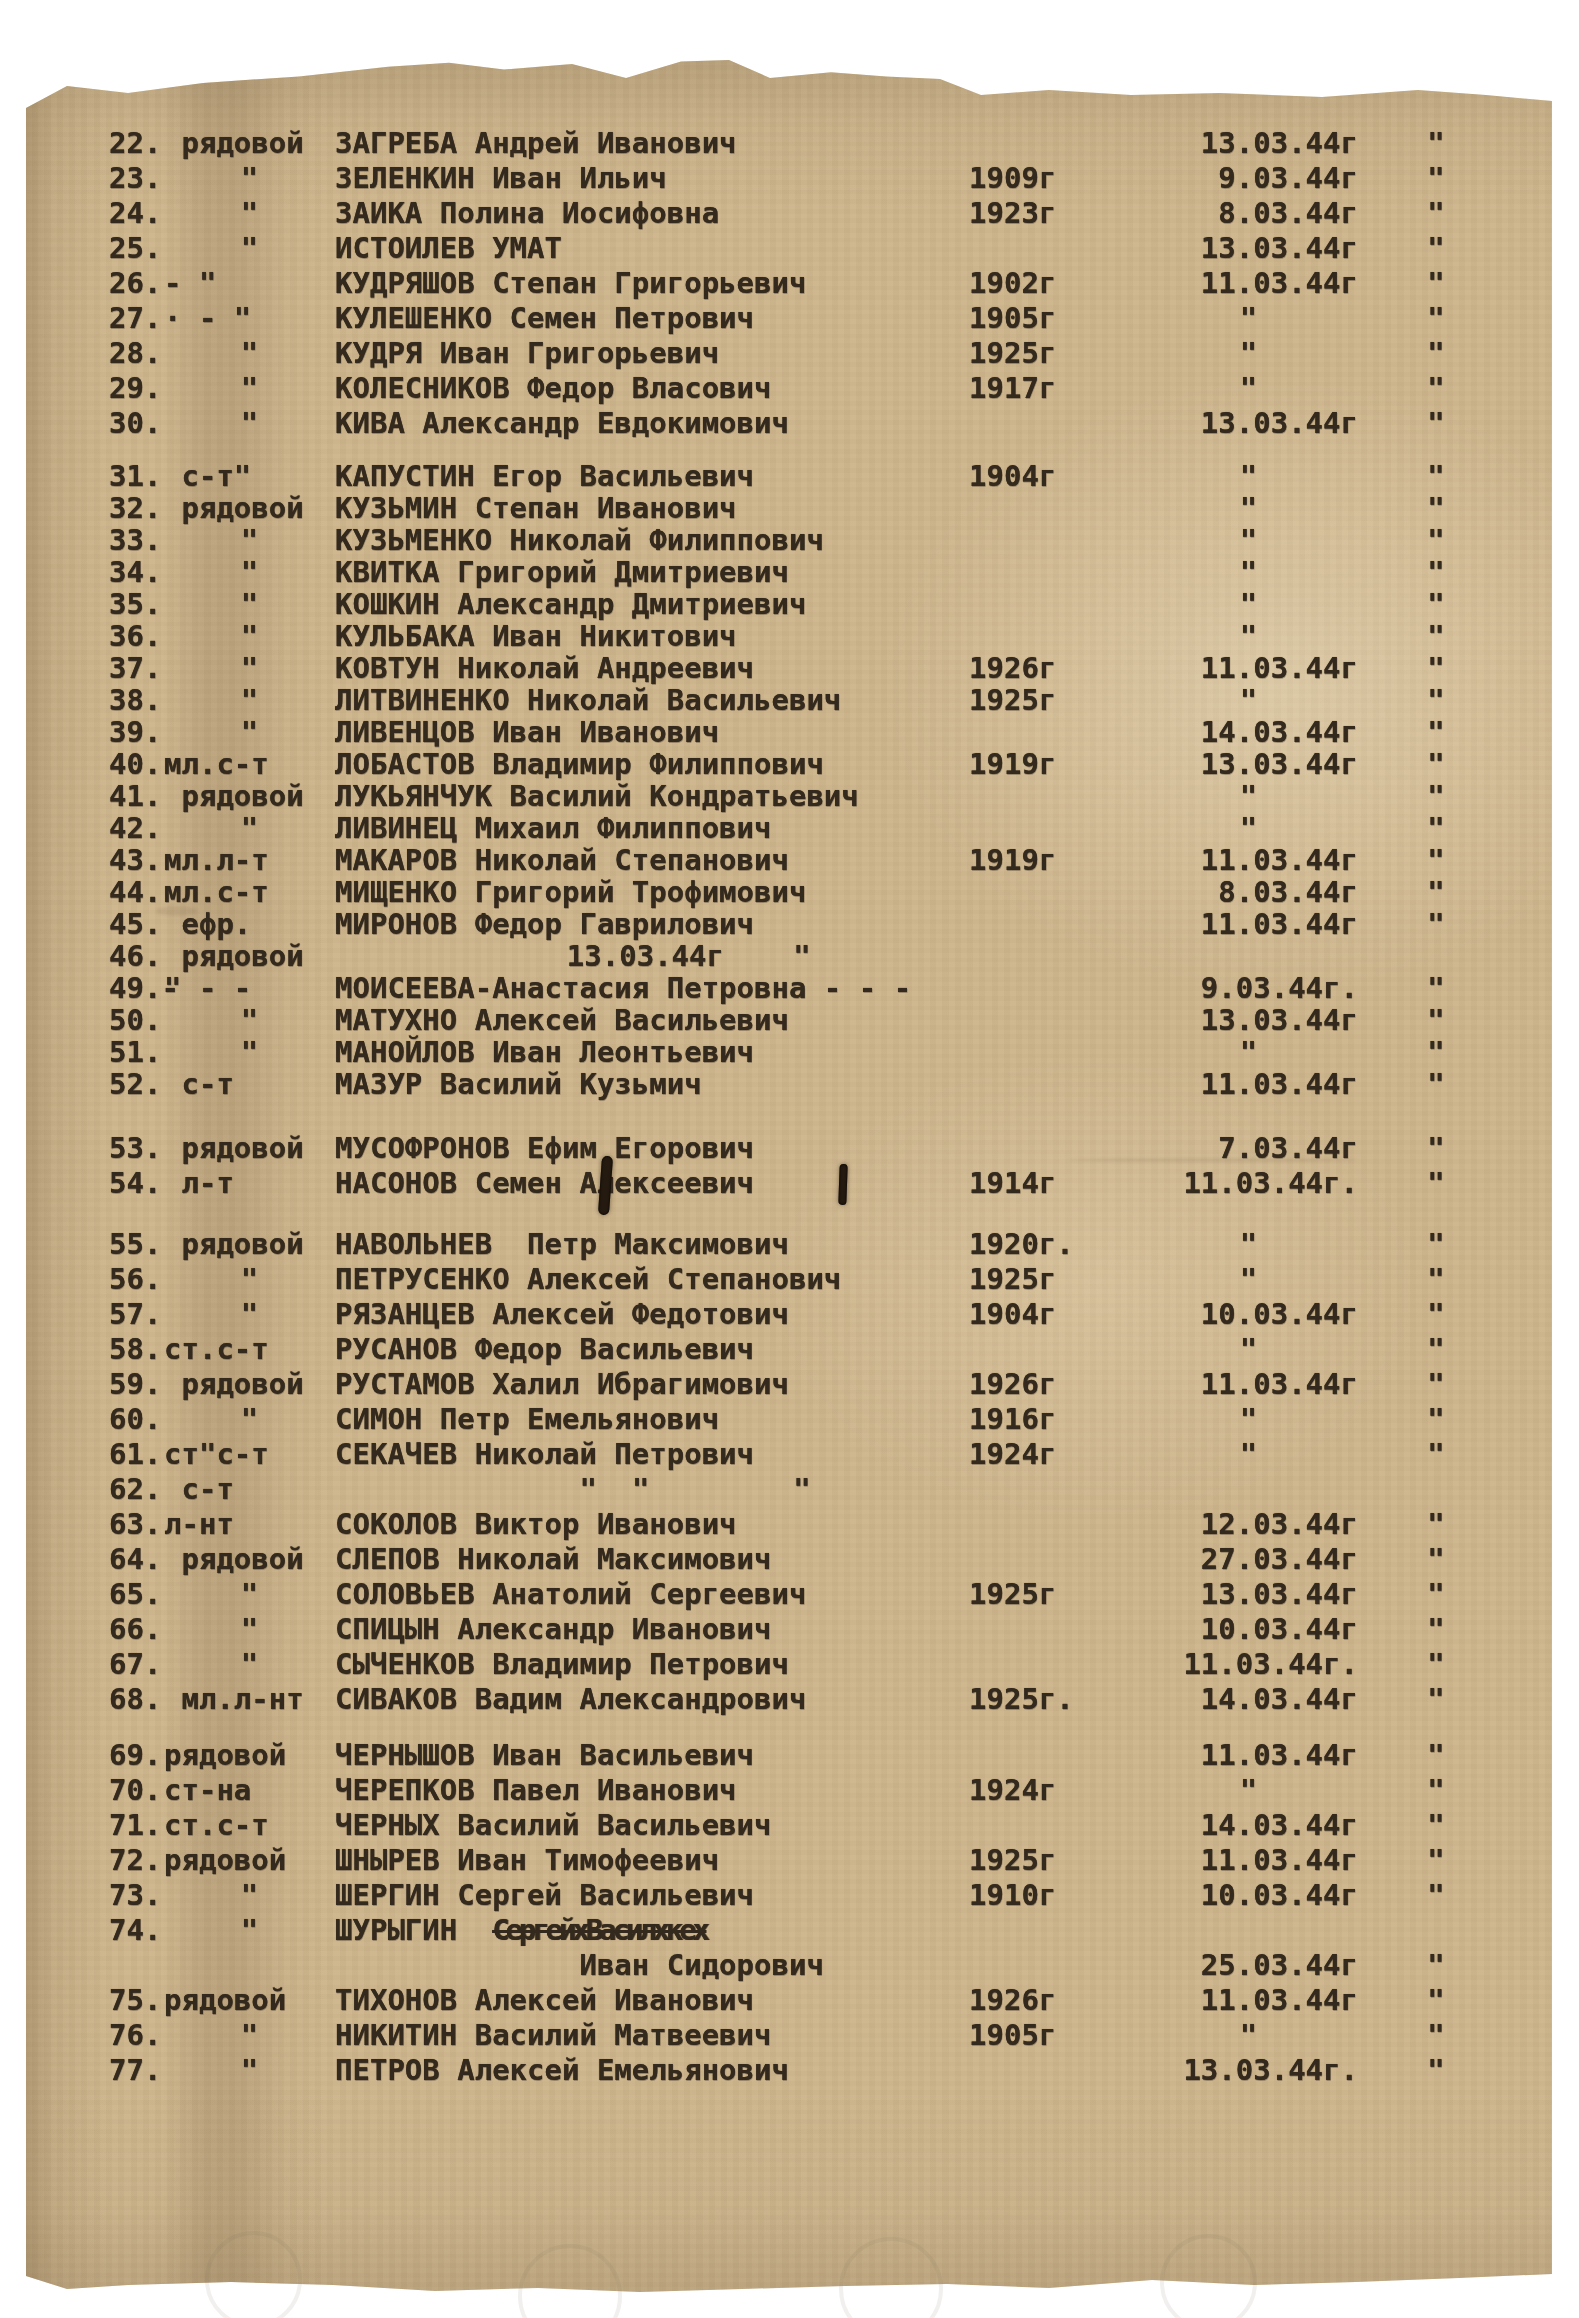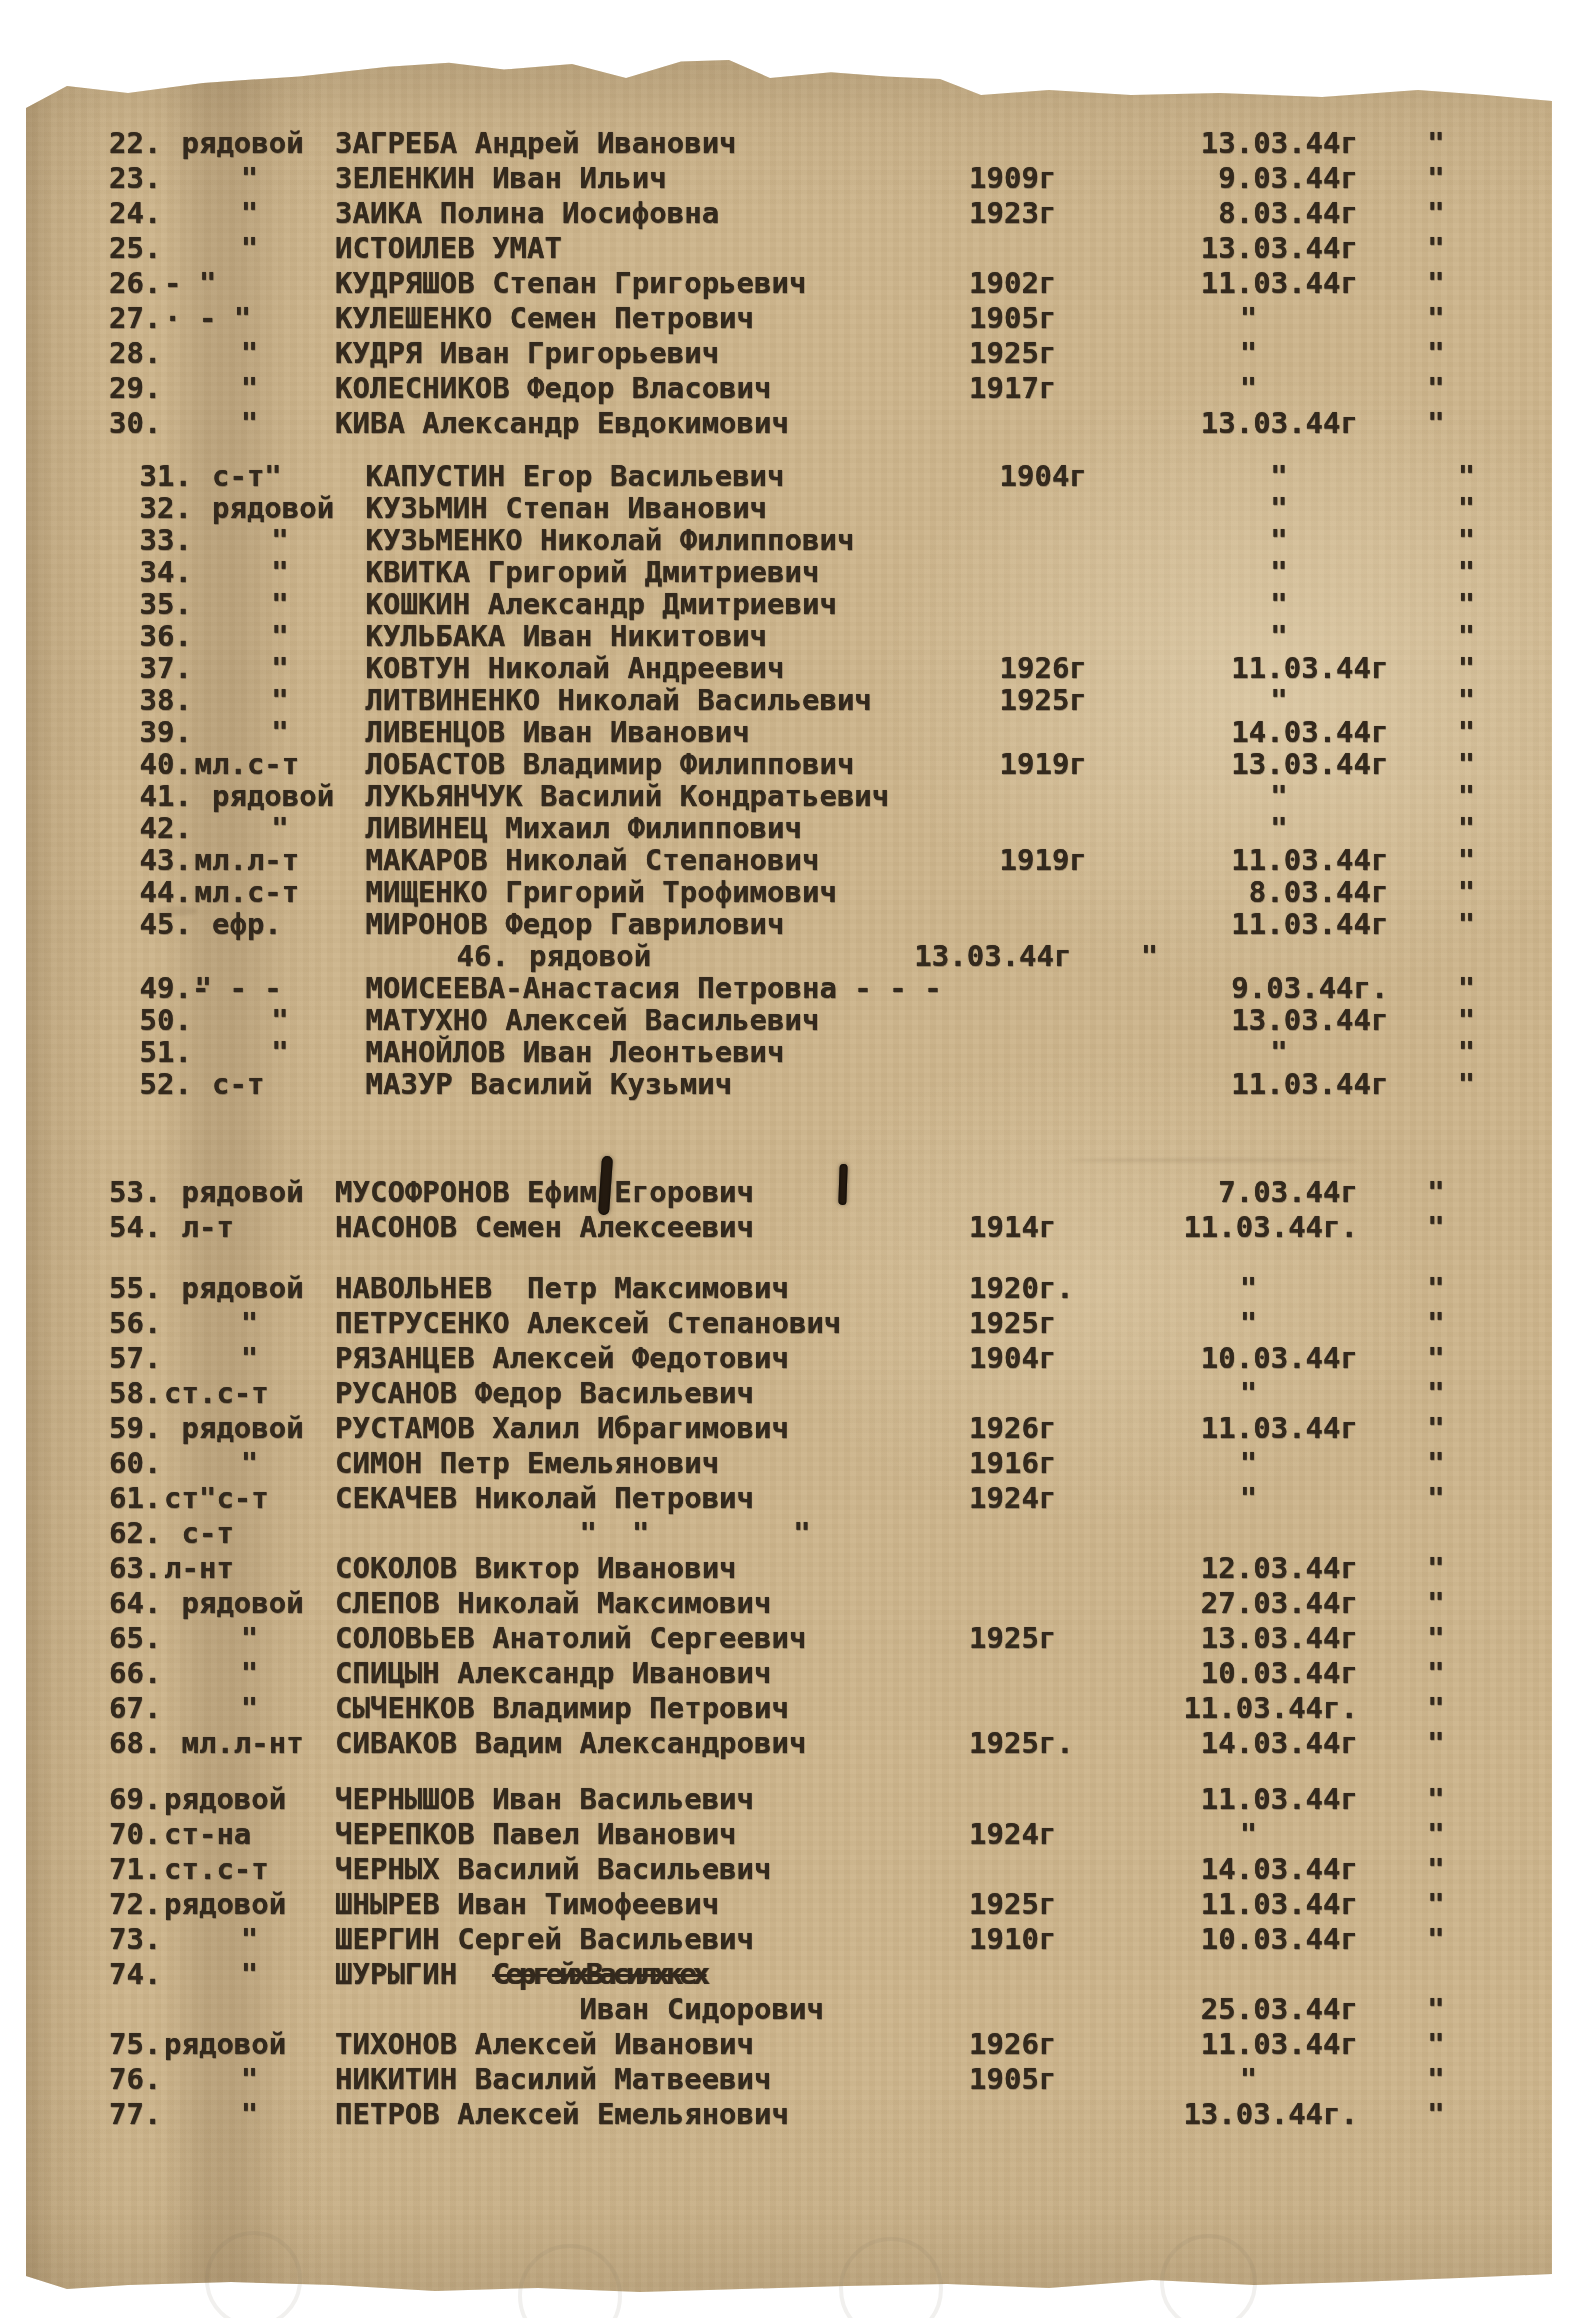--- a/index.html
+++ b/index.html
@@ -36,26 +36,26 @@
   
   #roster{
     position:absolute;left:83px;top:0;width:1439px;
     color:#33291d;
     font-size:29px;font-weight:700;
     text-shadow:0 0 0.7px rgba(52,40,26,0.85),0.5px 0.6px 0 rgba(52,40,26,0.30);
   }
   .section{display:block;}
   .sec-a{margin-top:66px;}
   .sec-b{margin-top:19px;}
-  .sec-c{margin-top:75px;}
+  .sec-c{margin-top:31px;}
   .sec-d{margin-top:26px;}
   .sec-e{margin-top:21px;}
   .row{display:flex;align-items:baseline;white-space:pre;}
   .sec-a .row,.sec-c .row,.sec-d .row,.sec-e .row{height:35px;line-height:35px;}
-  .sec-b .row{height:32px;line-height:32px;justify-content:center;}
+  .sec-b .row{height:32px;line-height:32px;}
   .cell{flex:none;overflow:visible;}
   .c-num{width:55px;}
   .c-rank{width:171px;}
   .c-name{width:634px;}
   .c-year{width:143px;}
   .c-date{width:273px;text-align:right;padding-right:27px;box-sizing:border-box;}
   .c-ditto{width:102px;text-align:center;}
   .q{text-align:center !important;padding-right:0 !important;}
   s.struck{
     text-decoration:line-through;

